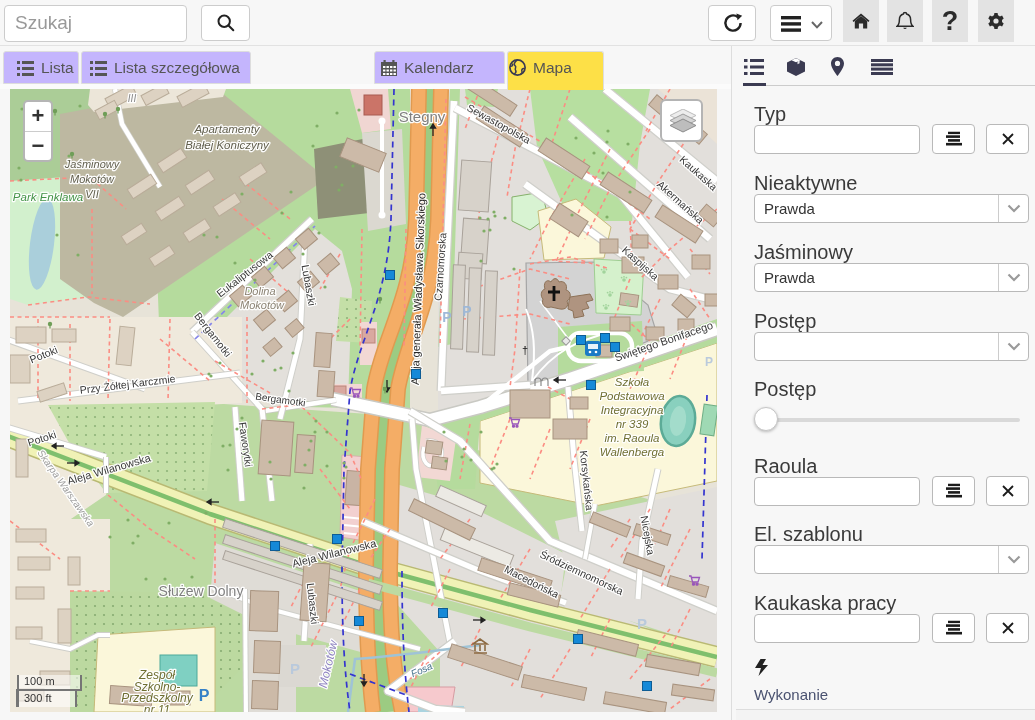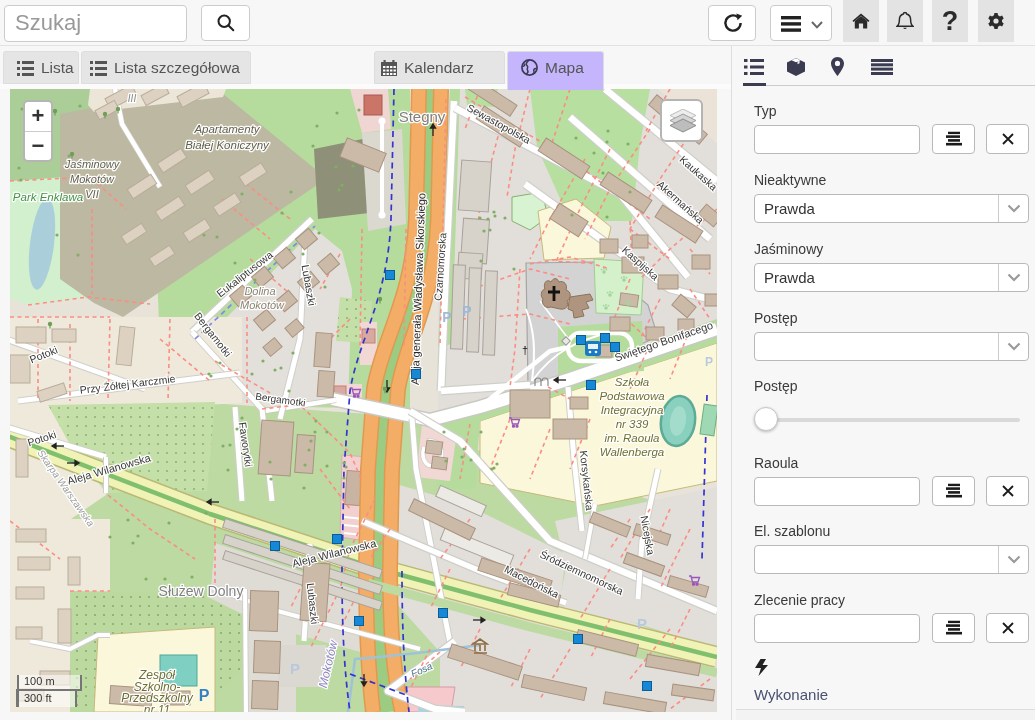--- a/index.html
+++ b/index.html
@@ -1,33 +1,33 @@
 <!DOCTYPE html>
 <html><head>
 <meta charset="utf-8">
 <style>
 html,body{margin:0;padding:0;width:1035px;height:720px;background:#f7f7f7;font-family:"Liberation Sans",sans-serif;overflow:hidden}
 *{box-sizing:border-box}
 .abs{position:absolute}
 
 #topbar{position:absolute;left:0;top:0;width:1035px;height:46px;background:#f7f7f7;border-bottom:1px solid #e2e2e2}
-#search{position:absolute;left:4px;top:5px;width:183px;height:37px;background:#fff;border:1px solid #ccc;border-radius:4px;color:#999;font-size:22px;line-height:34px;padding-left:10px}
+#search{position:absolute;left:4px;top:5px;width:183px;height:37px;background:#fff;border:1px solid #ccc;border-radius:4px;color:#999;font-size:19px;line-height:34px;padding-left:10px}
 .wbtn{position:absolute;top:5px;height:36px;background:#fff;border:1px solid #ccc;border-radius:4px}
 .gbtn{position:absolute;top:0;height:42px;width:36px;background:#e3e3e3}
 .gbtn svg{position:absolute;left:50%;top:50%;transform:translate(-50%,-50%)}
 
 #tabs{position:absolute;left:0;top:46px;width:1035px;height:43px}
-.tab{position:absolute;top:5px;height:33px;background:#e5e5e5;border:1px solid #ddd;border-radius:3px 3px 0 0;color:#555;font-size:15.5px;line-height:31px;white-space:nowrap}
+.tab{position:absolute;top:5px;height:33px;background:#c4b5fd;border:1px solid #ddd;border-radius:3px 3px 0 0;color:#555;font-size:15.5px;line-height:31px;white-space:nowrap}
 .tab.active{height:39px;border-bottom:none;z-index:3}
 .tab svg{vertical-align:-3px;margin-right:7px}
 
 #map{position:absolute;left:10px;top:89px;width:707px;height:623px;background:#e7e4dc;overflow:hidden}
 
 #panel{position:absolute;left:731px;top:46px;width:304px;height:674px;background:#f7f7f7;border-left:1px solid #ddd}
-.plabel{position:absolute;left:22px;color:#3a3a3a;font-size:14px}
+.plabel{position:absolute;left:22px;color:#3a3a3a;font-size:20px}
 .pinput{position:absolute;left:22px;width:166px;height:29px;background:#fff;border:1px solid #b9b9b9;border-radius:4px}
 .pbtn{position:absolute;width:43px;height:30px;background:#fff;border:1px solid #b9b9b9;border-radius:4px}
 .psel{position:absolute;left:22px;width:275px;height:29px;background:#fff;border:1px solid #b9b9b9;border-radius:4px;color:#333;font-size:15px;line-height:27px;padding-left:9px}
 .psel .chev{position:absolute;right:0;top:0;width:30px;height:27px;border-left:1px solid #ccc}
 .psel .chev svg{position:absolute;left:8px;top:9px}
 .pbtn svg{position:absolute;left:50%;top:50%;transform:translate(-50%,-50%)}
 </style>
 </head>
 <body>
 
@@ -115,21 +115,21 @@
           <rect x="2" y="9.5" width="2.4" height="2"></rect>
           <rect x="5.5" y="9.5" width="2.4" height="2"></rect>
           <rect x="9" y="9.5" width="2.4" height="2"></rect>
           <rect x="12.5" y="9.5" width="2.4" height="2"></rect>
           <rect x="2" y="13" width="2.4" height="2"></rect>
           <rect x="5.5" y="13" width="2.4" height="2"></rect>
           <rect x="9" y="13" width="2.4" height="2"></rect>
           <rect x="12.5" y="13" width="2.4" height="2"></rect>
         </g>
       </svg>Kalendarz</div>
-  <div class="tab active" style="left:507px;width:97px;padding-left:13px;background:#c4b5fd">
+  <div class="tab active" style="left:507px;width:97px;padding-left:1px;background:#fde047">
     <svg width="17" height="17" viewBox="0 0 17 17">
         <circle cx="8.5" cy="8.5" r="7.6" fill="none" stroke="#3b3b52" stroke-width="1.7"></circle>
         <path d="M8.5 0.9 C5 3 4.6 5.5 6.2 6.8 C8 8.3 5.2 9.3 6.6 11.4 C8 13.5 5.9 14.4 5 15.3 M1 7.2 C3 7.8 4.2 6.4 3.4 4.5 M16 9.9 C13.5 9 12.1 10.5 13 12.6 C13.6 14 12.3 14.8 11.4 15.4" fill="none" stroke="#3b3b52" stroke-width="1.5"></path>
       </svg>Mapa</div>
 </div>
 
 <div class="abs" style="left:0;top:84px;width:1035px;height:5px;background:#fbfbfb"></div>
 
 <div id="map">
 <svg width="707" height="623" viewBox="0 0 707 623" font-family="Liberation Sans, sans-serif">
@@ -827,21 +827,21 @@
 
   <div class="plabel" style="top:477px">El. szablonu</div>
   <div class="psel" style="top:499px">
       <div class="chev">
         <svg width="14" height="9" viewBox="0 0 14 9">
           <path d="M1.5 1.5 L7 7 L12.5 1.5" fill="none" stroke="#9a9a9a" stroke-width="2.2"></path>
         </svg>
       </div>
     </div>
 
-  <div class="plabel" style="top:546px">Zlecenie pracy</div>
+  <div class="plabel" style="top:546px">Kaukaska pracy</div>
   <div class="pinput" style="top:568px"></div>
   <div class="pbtn" style="left:200px;top:567px">
       <svg width="16" height="15" viewBox="0 0 16 15">
         <g fill="#1b1b1b">
           <rect x="2" y="0" width="12" height="2.6"></rect>
           <rect x="0" y="3.8" width="14" height="2.6"></rect>
           <rect x="2" y="7.6" width="12" height="2.6"></rect>
           <rect x="0" y="11.4" width="16" height="2.6"></rect>
         </g>
       </svg>

